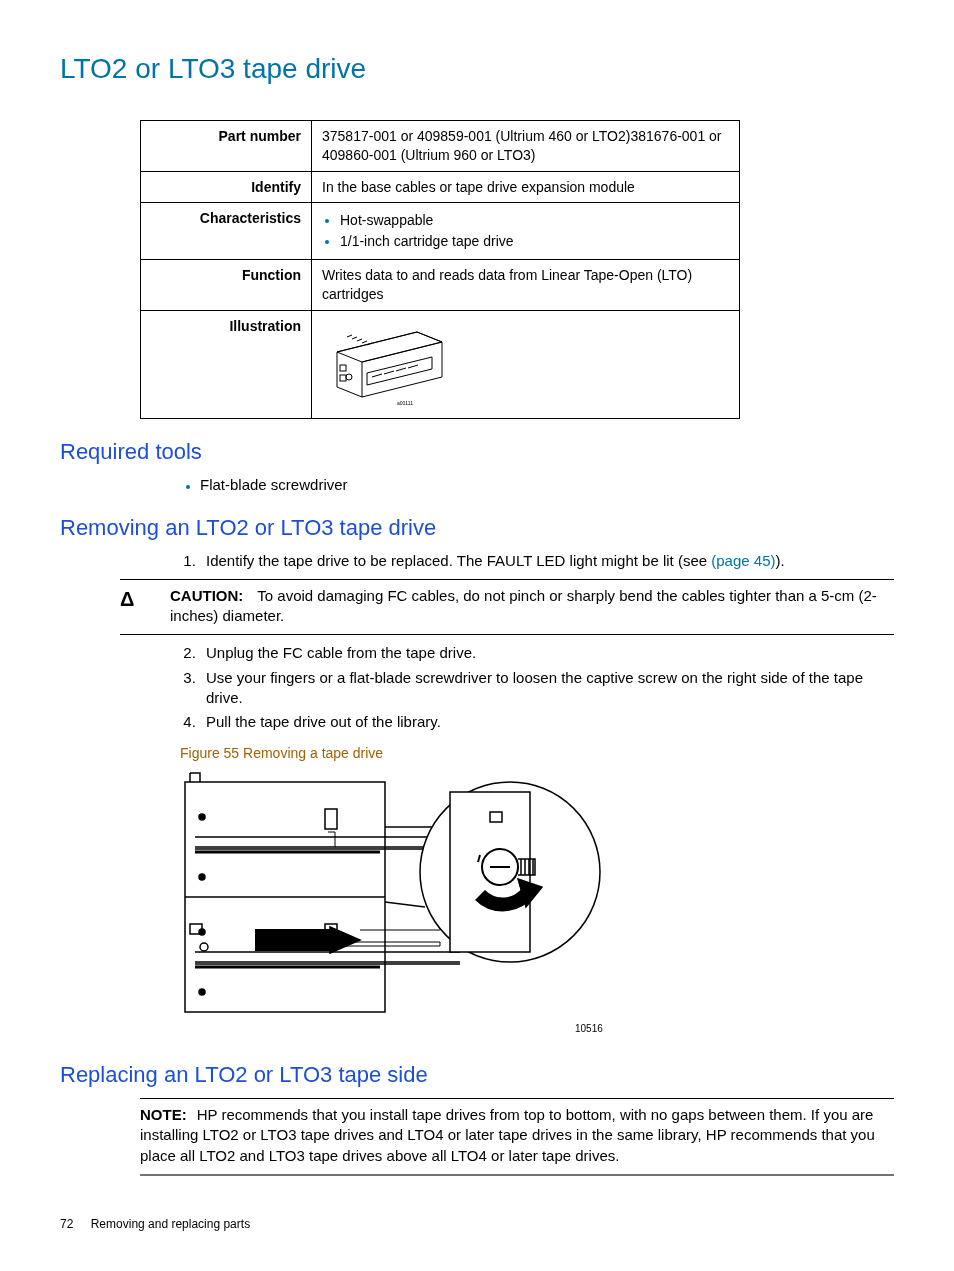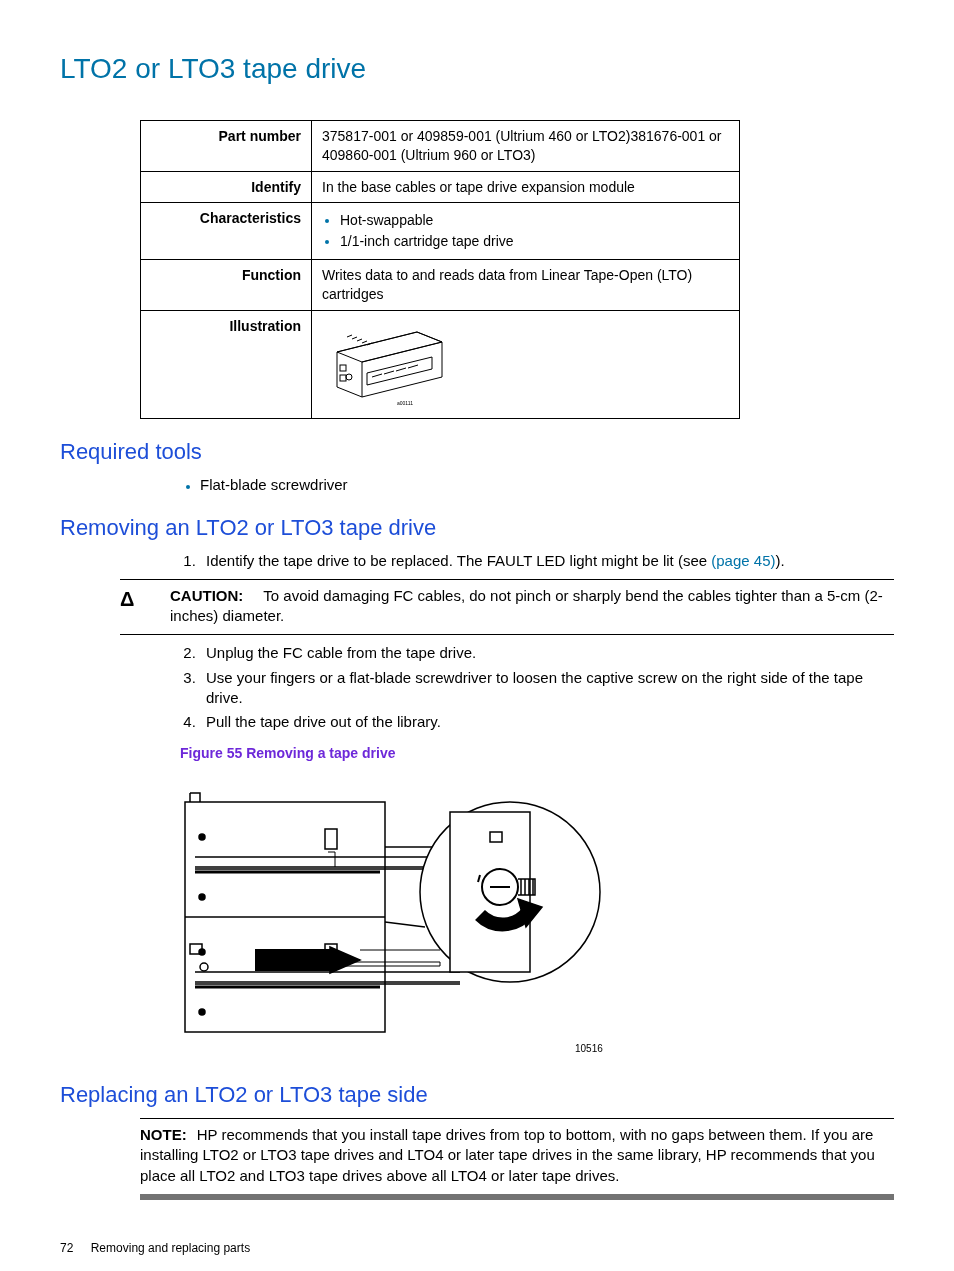--- a/index.html
+++ b/index.html
@@ -66,34 +66,34 @@
     align-items: flex-start;
   }
   .caution-icon {
     font-size: 20px;
     font-weight: bold;
     width: 50px;
     text-align: left;
     flex-shrink: 0;
   }
   .caution-text { flex: 1; }
-  .caution-label { font-weight: bold; margin-right: 20px; }
+  .caution-label { font-weight: bold; margin-right: 14px; }
   .note-box {
     border-top: 1px solid #000;
-    border-bottom: 6px solid #737373;
+    border-bottom: 2px solid #737373;
     margin: 8px 0 8px 80px;
     padding: 6px 0 8px 0;
   }
   .note-label { font-weight: bold; margin-right: 10px; }
   .link { color: #0073a8; }
   .figcap {
-    font-weight: bold;
-    color: #6d28d9;
+    font-weight: normal;
+    color: #a16207;
     font-size: 14px;
-    margin: 12px 0 24px 120px;
+    margin: 12px 0 4px 120px;
   }
   .figimg { margin-left: 120px; }
   .footer {
     margin-top: 40px;
     font-size: 12px;
   }
   .footer .pnum { margin-right: 14px; }
   .illus-box { width:130px; }
   .fig-wide { width:430px; }
 </style>

